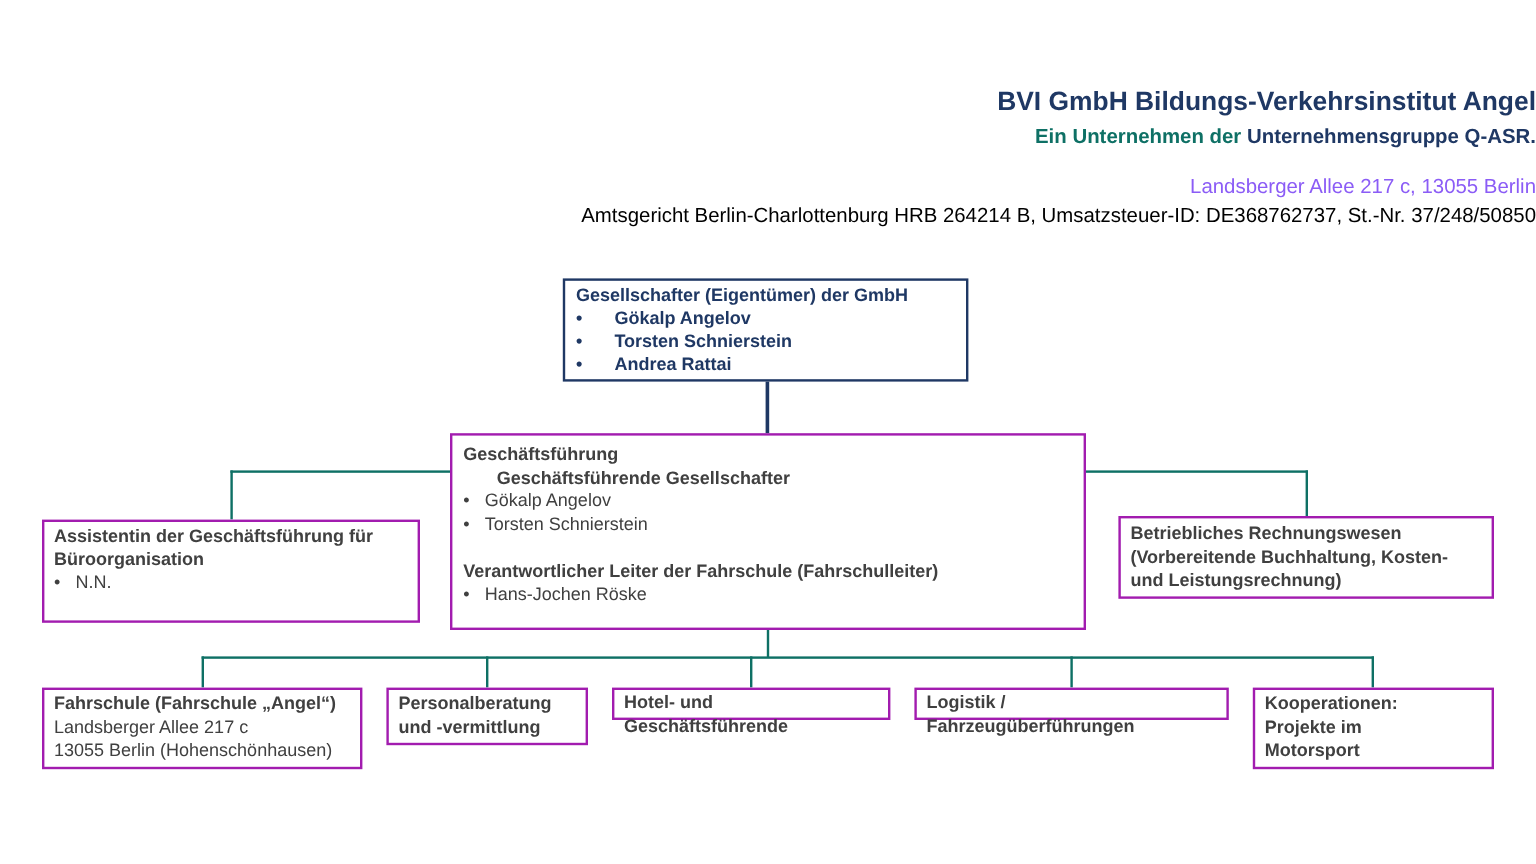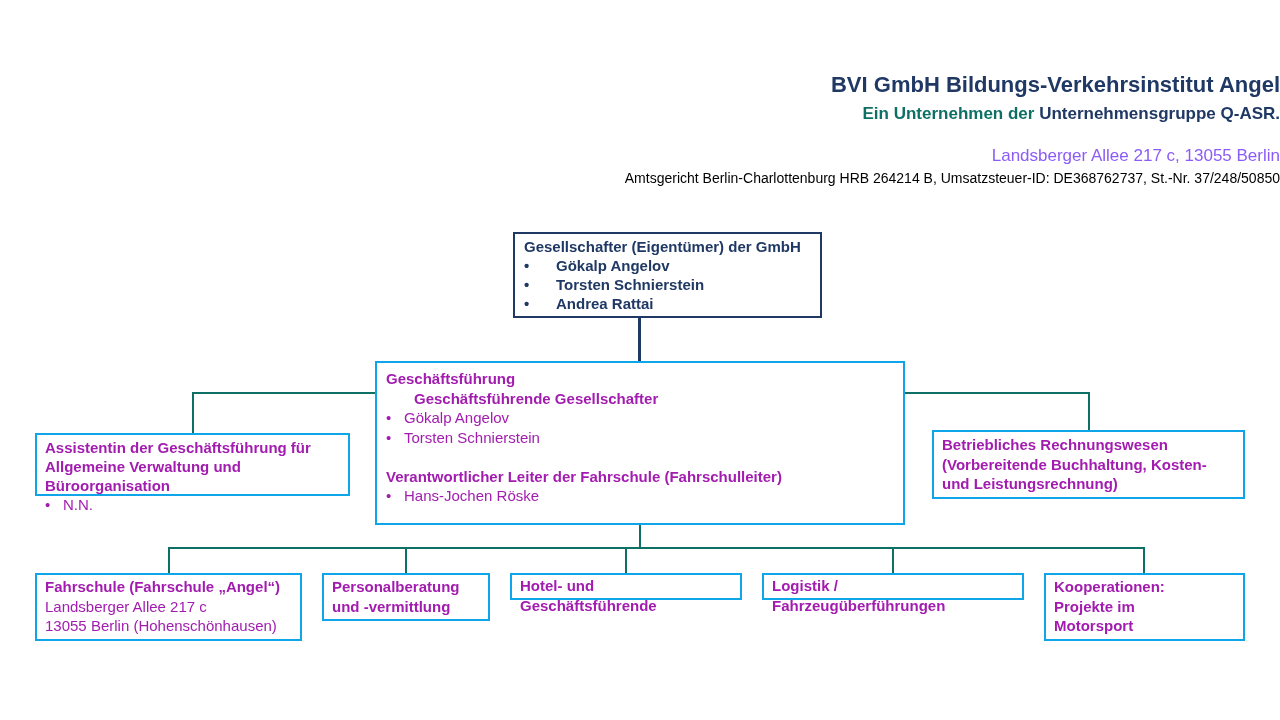--- a/index.html
+++ b/index.html
@@ -15,57 +15,57 @@
   .teal { color: #0E7065; }
   .bold { font-weight: bold; }
   .box {
     position: absolute;
     box-sizing: border-box;
     font-size: 15px;
     line-height: 19.5px;
     background: #ffffff;
   }
   .navy-border { border: 2.5px solid #1F3864; color: #1F3864; }
-  .teal-border { border: 2px solid #0ea5e9; color: #a21caf; }
+  .teal-border { border: 2px solid #a21caf; color: #404040; }
   .bullet-row { display: flex; }
   .bullet-row .b { flex: 0 0 18px; }
   .bullet-row.wide .b { flex: 0 0 32px; }
   .b::before { content: "\2022"; }
   .indent { padding-left: 28px; }
   .line { position: absolute; background: #0E7065; }
   .line.navy-line { background: #1F3864; }
 </style>
 </head>
 <body>
 
 <div class="center-text navy bold" style="top:72px; font-size:22px;">BVI GmbH Bildungs-Verkehrsinstitut Angel</div>
 
 <div class="center-text bold" style="top:104px; font-size:17px;"><span class="teal">Ein Unternehmen der </span><span class="navy">Unternehmensgruppe Q-ASR.</span></div>
 
 <div class="center-text" style="top:146px; font-size:17px; color:#8b5cf6;">Landsberger Allee 217 c, 13055 Berlin</div>
 
-<div class="center-text" style="top:170px; font-size:14px; color:#000;">Amtsgericht Berlin-Charlottenburg HRB 264214 B, Umsatzsteuer-ID: DE368762737, St.-Nr. 37/248/50850</div>
+<div class="center-text" style="top:170px; font-size:17px; color:#000;">Amtsgericht Berlin-Charlottenburg HRB 264214 B, Umsatzsteuer-ID: DE368762737, St.-Nr. 37/248/50850</div>
 
 <div class="line navy-line" style="left:638px; top:317px; width:3px; height:45px;"></div>
 
 <div class="line" style="left:192px; top:392px; width:183px; height:2px;"></div>
 <div class="line" style="left:192px; top:392px; width:2px; height:41px;"></div>
 
 <div class="line" style="left:905px; top:392px; width:185px; height:2px;"></div>
 <div class="line" style="left:1088px; top:392px; width:2px; height:38px;"></div>
 
 <div class="line" style="left:639px; top:525px; width:2px; height:23px;"></div>
 <div class="line" style="left:168px; top:547px; width:977px; height:2px;"></div>
 <div class="line" style="left:168px; top:547px; width:2px; height:26px;"></div>
 <div class="line" style="left:405px; top:547px; width:2px; height:26px;"></div>
 <div class="line" style="left:625px; top:547px; width:2px; height:26px;"></div>
 <div class="line" style="left:892px; top:547px; width:2px; height:26px;"></div>
 <div class="line" style="left:1143px; top:547px; width:2px; height:26px;"></div>
 
-<div class="box navy-border bold" style="left:513px; top:232px; width:309px; height:86px; padding:3px 9px; line-height:19px;">
+<div class="box navy-border bold" style="left:469px; top:232px; width:338px; height:86px; padding:3px 9px; line-height:19px;">
   <div>Gesellschafter (Eigentümer) der GmbH</div>
   <div class="bullet-row wide">
     <span class="b"></span>
     <span>Gökalp Angelov</span>
   </div>
   <div class="bullet-row wide">
     <span class="b"></span>
     <span>Torsten Schnierstein</span>
   </div>
   <div class="bullet-row wide">
@@ -86,23 +86,22 @@
     <span>Torsten Schnierstein</span>
   </div>
   <div style="height:19.5px;"></div>
   <div class="bold">Verantwortlicher Leiter der Fahrschule (Fahrschulleiter)</div>
   <div class="bullet-row">
     <span class="b"></span>
     <span>Hans-Jochen Röske</span>
   </div>
 </div>
 
-<div class="box teal-border" style="left:35px; top:433px; width:315px; height:63px; padding:3px 8px; line-height:19px;">
+<div class="box teal-border" style="left:35px; top:433px; width:315px; height:86px; padding:3px 8px; line-height:19px;">
   <div class="bold">Assistentin der Geschäftsführung für</div>
-  <div class="bold">Allgemeine Verwaltung und</div>
   <div class="bold">Büroorganisation</div>
   <div class="bullet-row">
     <span class="b"></span>
     <span>N.N.</span>
   </div>
 </div>
 
 <div class="box teal-border bold" style="left:932px; top:430px; width:313px; height:69px; padding:3px 8px;">
   <div>Betriebliches Rechnungswesen</div>
   <div>(Vorbereitende Buchhaltung, Kosten-</div>

